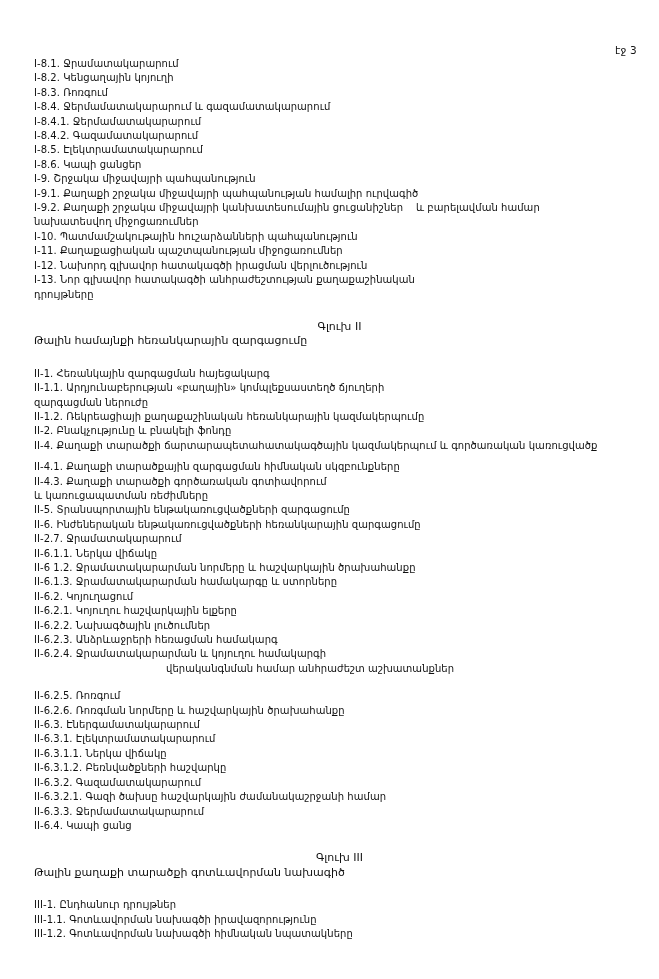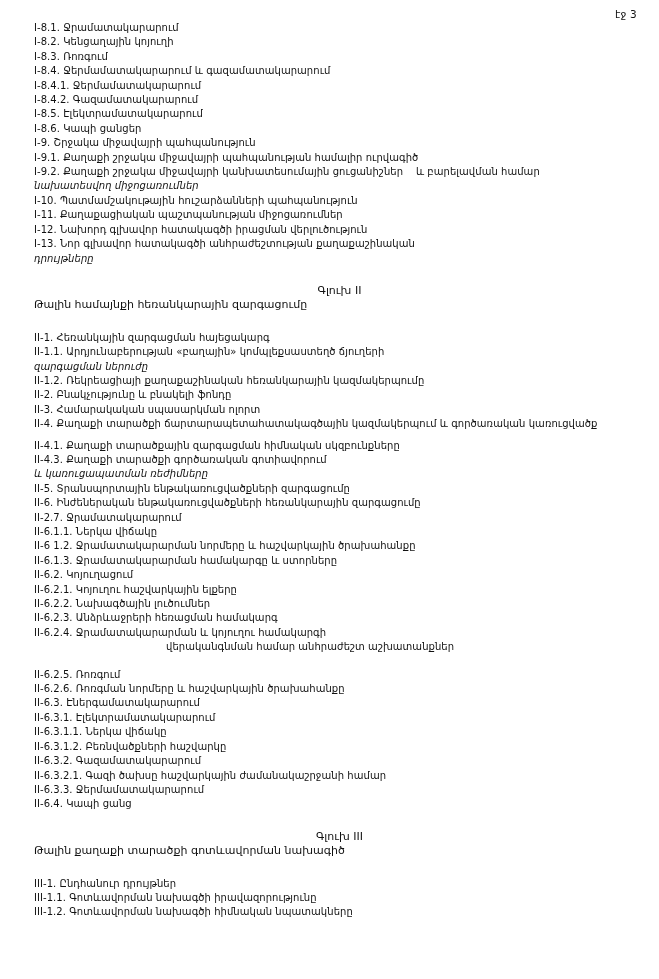--- a/index.html
+++ b/index.html
@@ -14,20 +14,21 @@
     color: #1a1a1a;
     position: relative;
     overflow: hidden;
   }
   .page {
     position: relative;
     width: 659px;
     height: 911px;
     box-sizing: border-box;
     padding: 8px 14px 0 34px;
+    margin-top: 36px;
   }
   .page-number {
     position: absolute;
     top: 8px;
     right: 22px;
     font-size: 10.5px;
     letter-spacing: 0.2px;
     color: #111;
   }
   .toc {
@@ -35,21 +36,20 @@
   }
   .entry {
     font-size: 10px;
     line-height: 14.4px;
     white-space: pre-wrap;
     color: #111;
     letter-spacing: 0.05px;
   }
   .entry.wrap {
     padding-left: 0px;
-    font-style: italic;
   }
   .entry.cont {
     padding-left: 132px;
   }
   .gap-sm { height: 7px; }
   .gap-md { height: 13px; }
   .gap-lg { height: 18px; }
   .chapter {
     font-size: 11px;
     line-height: 14.4px;
@@ -94,21 +94,20 @@
     <div class="chapter">Գլուխ II</div>
     <div class="chapter-title">Թալին համայնքի հեռանկարային զարգացումը</div>
 
     <div class="gap-lg"></div>
 
     <div class="entry">II-1. Հեռանկային զարգացման հայեցակարգ</div>
     <div class="entry">II-1.1. Արդյունաբերության «բաղային» կոմպլեքսաստեղծ ճյուղերի</div>
     <div class="entry wrap">զարգացման ներուժը</div>
     <div class="entry">II-1.2. Ռեկրեացիայի քաղաքաշինական հեռանկարային կազմակերպումը</div>
     <div class="entry">II-2. Բնակչությունը և բնակելի ֆոնդը</div>
-    <div class="entry">II-3. Համարակական սպասարկման ոլորտ</div>
     <div class="entry">II-4. Քաղաքի տարածքի ճարտարապետահատակագծային կազմակերպում և գործառական կառուցվածք</div>
     <div class="gap-sm"></div>
     <div class="entry">II-4.1. Քաղաքի տարածքային զարգացման հիմնական սկզբունքները</div>
     <div class="entry">II-4.3. Քաղաքի տարածքի գործառական գոտիավորում</div>
     <div class="entry wrap">և կառուցապատման ռեժիմները</div>
     <div class="entry">II-5. Տրանսպորտային ենթակառուցվածքների զարգացումը</div>
     <div class="entry">II-6. Ինժեներական ենթակառուցվածքների հեռանկարային զարգացումը</div>
     <div class="entry">II-2.7. Ջրամատակարարում</div>
     <div class="entry">II-6.1.1. Ներկա վիճակը</div>
     <div class="entry">II-6 1.2. Ջրամատակարարման նորմերը և հաշվարկային ծրախահանքը</div>

